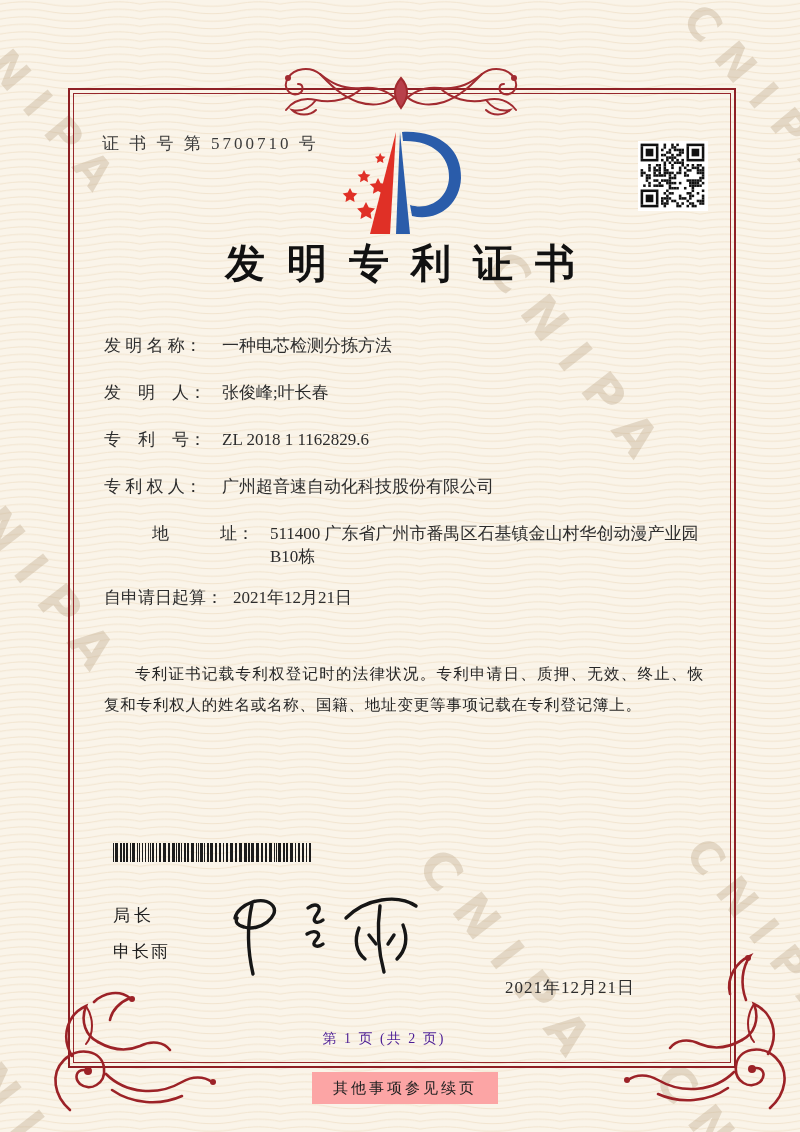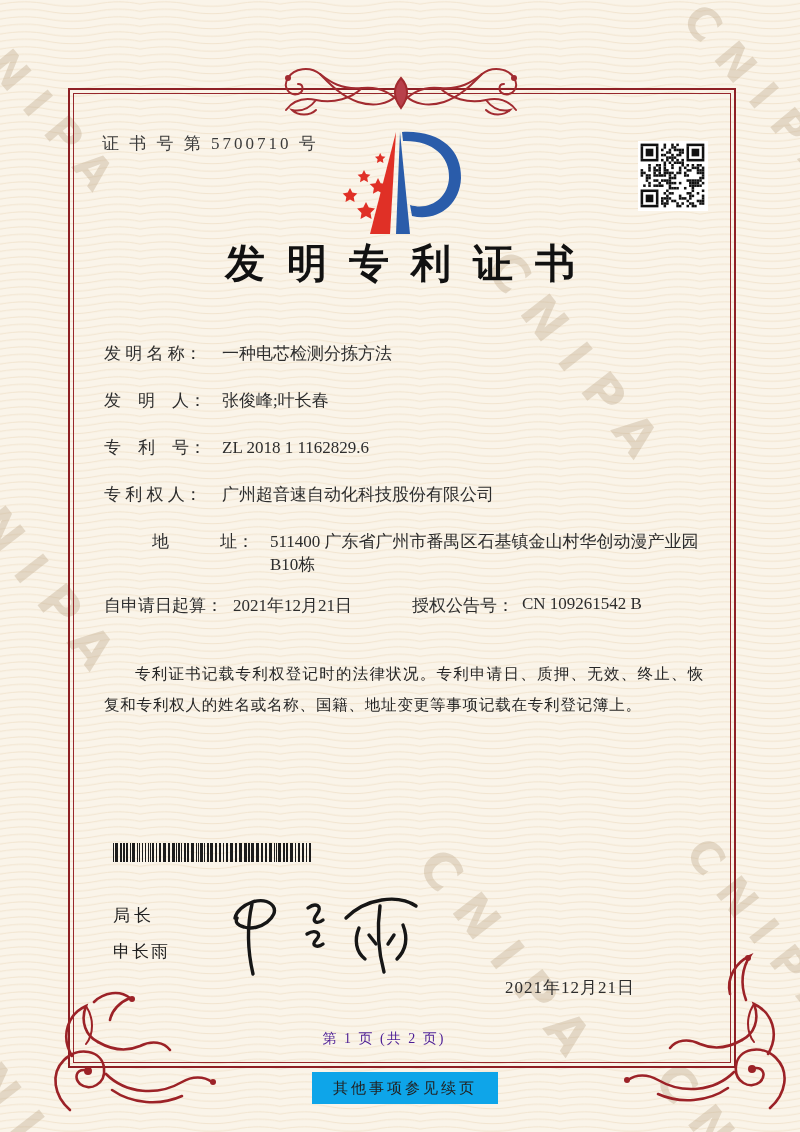--- a/index.html
+++ b/index.html
@@ -24,41 +24,41 @@
   
   .certno{left:102px;top:132px;font-size:17px;letter-spacing:3px;color:#3b3b3b;}
   
   .logo{left:328px;top:126px;width:146px;height:116px;}
   
   .qrbox{left:638px;top:141px;width:70px;height:70px;background:#fff;padding:0;}
   
   .title{left:68px;top:236px;width:664px;text-align:center;font-size:40px;font-weight:bold;
          letter-spacing:22px;text-indent:22px;color:#111;}
   
-  .fields{left:104px;top:342px;width:600px;font-size:17px;}
+  .fields{left:104px;top:334px;width:600px;font-size:17px;}
   .frow{display:flex;margin-bottom:24px;line-height:23px;}
   .flabel{flex:0 0 108px;white-space:pre;}
   .fvalue{margin-left:10px;max-width:478px;}
   .grow{display:flex;margin-top:2px;}
   .gpair2{margin-left:60px;display:flex;}
   
   .paras{left:104px;top:658px;width:600px;font-size:15.5px;line-height:31px;
          letter-spacing:.8px;text-align:justify;color:#262626;}
   .paras p{margin:0;text-indent:2em;}
   
   .barcode{left:113px;top:843px;width:208px;height:19px;display:flex;align-items:stretch;}
   .barcode span{display:block;height:100%;}
   
   .sig-title{left:113px;top:904px;font-size:17px;font-family:"Liberation Sans","DejaVu Sans",sans-serif;color:#222;letter-spacing:4px;}
   .sig-name{left:113px;top:940px;font-size:17px;font-family:"Liberation Sans","DejaVu Sans",sans-serif;color:#222;letter-spacing:2px;}
   .sig-script{left:222px;top:882px;width:215px;height:104px;}
   .issue-date{left:470px;top:976px;width:200px;text-align:center;font-size:17px;letter-spacing:1px;}
   
   .pageinfo{left:104px;top:1030px;width:560px;text-align:center;font-size:14px;letter-spacing:2px;color:#4c1d95;}
-  .contnote{left:312px;top:1072px;width:186px;height:32px;background:#0ea5e9;
+  .contnote{left:312px;top:1072px;width:186px;height:32px;background:#fca5a5;
             display:flex;align-items:center;justify-content:center;
             font-size:15px;letter-spacing:3px;color:#222;}
   
   .orn{pointer-events:none;}
 </style>
 </head>
 <body>
 
 <svg id="waves" xmlns="http://www.w3.org/2000/svg">
   <defs>
@@ -381,24 +381,20 @@
     <span class="flabel">专 利 权 人：</span>
     <span class="fvalue">广州超音速自动化科技股份有限公司</span>
   </div>
   <div class="frow" style="margin-bottom:18px;margin-left:48px;">
     <span class="flabel">地　　　址：</span>
     <span class="fvalue">511400 广东省广州市番禺区石基镇金山村华创动漫产业园B10栋</span>
   </div>
   <div class="grow">
     <span class="flabel" style="flex:none;">自申请日起算：</span>
     <span style="margin-left:10px;">2021年12月21日</span>
-    <span class="gpair2">
-      <span>授权公告号：</span>
-      <span style="margin-left:8px;">CN 109261542 B</span>
-    </span>
   </div>
 </div>
 
 <div class="abs paras">
   <p>专利证书记载专利权登记时的法律状况。专利申请日、质押、无效、终止、恢复和专利权人的姓名或名称、国籍、地址变更等事项记载在专利登记簿上。</p>
 </div>
 
 <div class="abs barcode" id="barcode">
     <span style="width: 1px; background: rgb(28, 28, 28); margin-right: 1px;"></span>
     <span style="width: 3px; background: rgb(28, 28, 28); margin-right: 2px;"></span>

